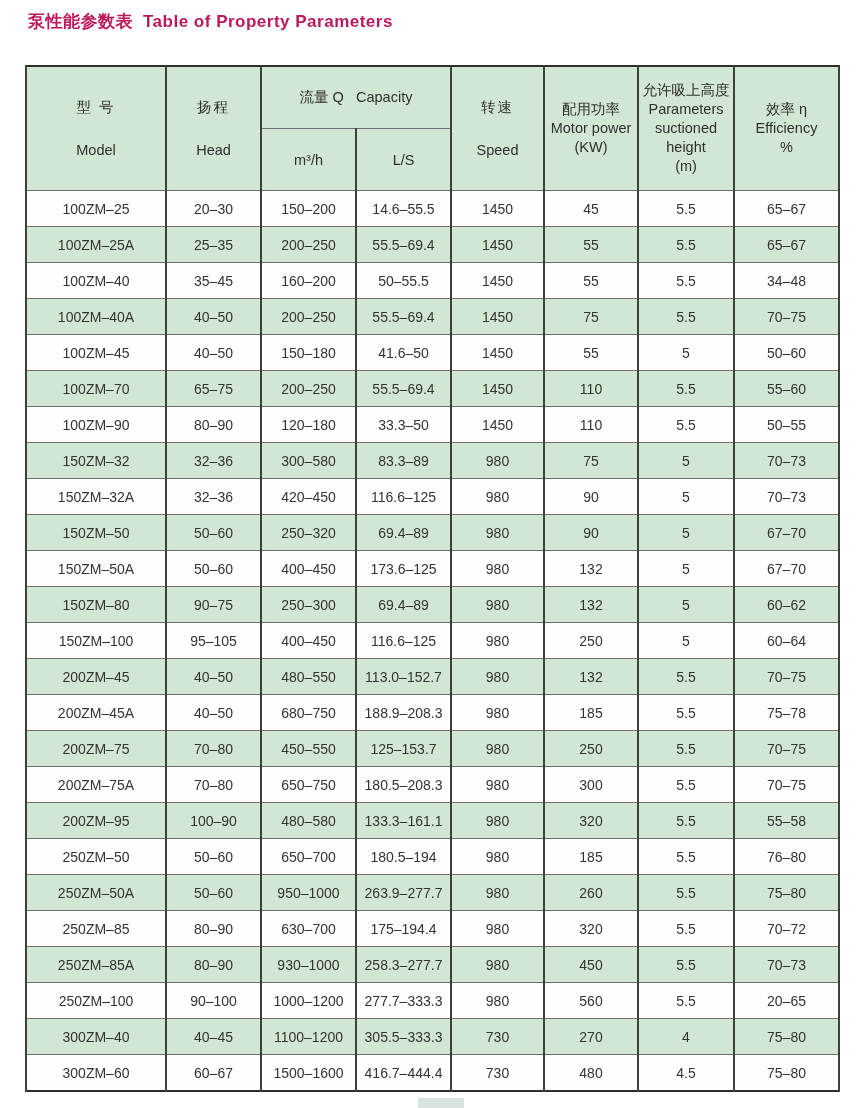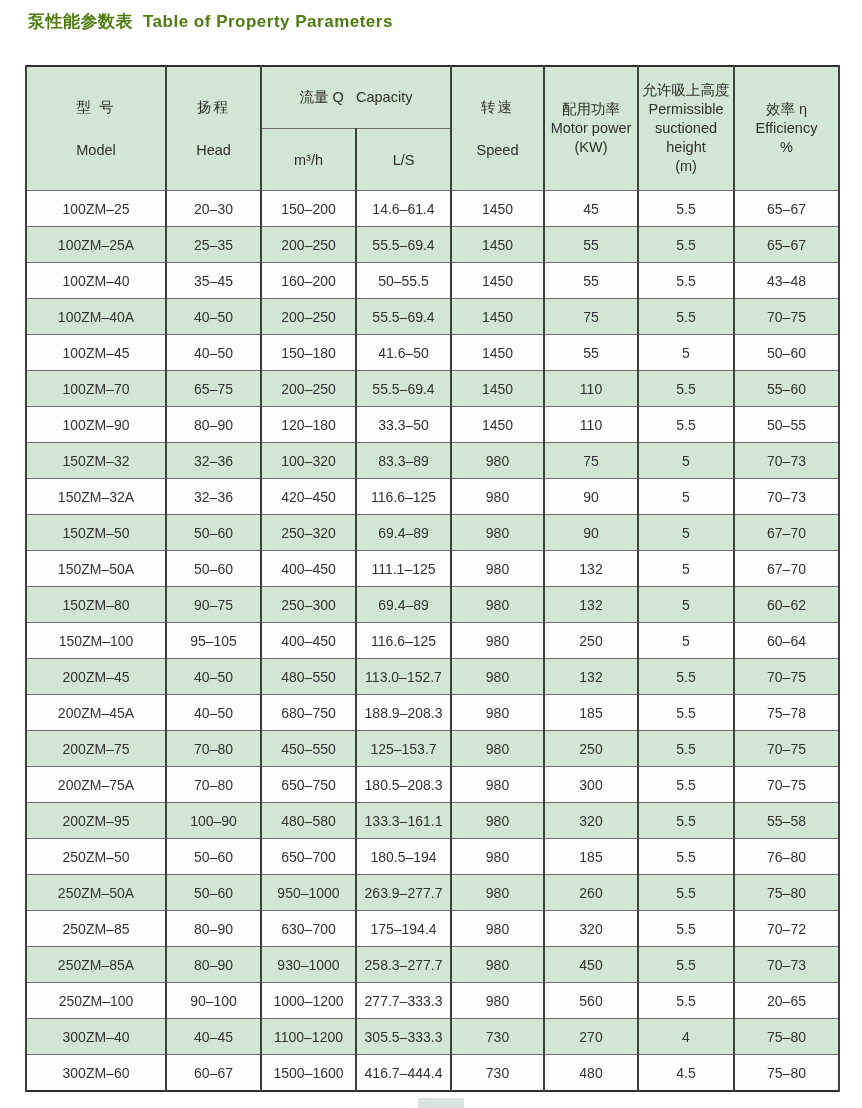--- a/index.html
+++ b/index.html
@@ -15,21 +15,21 @@
     background: #ffffff;
     overflow: hidden;
   }
   .title {
     position: absolute;
     left: 28px;
     top: 10px;
     margin: 0;
     font-size: 17px;
     font-weight: bold;
-    color: #4d7c0f;
+    color: #be185d;
     letter-spacing: 0.5px;
     white-space: nowrap;
     text-align: center;
   }
   .title .en { margin-left: 10px; }
 
   table.params {
     position: absolute;
     left: 25px;
     top: 65px;
@@ -111,42 +111,42 @@
           <div class="zh line">转速</div>
           <div class="line">Speed</div>
         </th>
         <th rowspan="2">
           <div class="line">配用功率</div>
           <div class="line">Motor power</div>
           <div class="line">(KW)</div>
         </th>
         <th class="tight" rowspan="2">
           <div class="line">允许吸上高度</div>
-          <div class="line">Permissible</div>
+          <div class="line">Parameters</div>
           <div class="line">suctioned</div>
           <div class="line">height</div>
           <div class="line">(m)</div>
         </th>
         <th rowspan="2">
           <div class="line">效率 η</div>
           <div class="line">Efficiency</div>
           <div class="line">%</div>
         </th>
       </tr>
       <tr class="h-sub">
         <th>m³/h</th>
         <th>L/S</th>
       </tr>
     </thead>
     <tbody>
         <tr class="white">
           <td>100ZM–25</td>
           <td>20–30</td>
           <td>150–200</td>
-          <td>14.6–61.4</td>
+          <td>14.6–55.5</td>
           <td>1450</td>
           <td>45</td>
           <td>5.5</td>
           <td>65–67</td>
         </tr>
         <tr class="green">
           <td>100ZM–25A</td>
           <td>25–35</td>
           <td>200–250</td>
           <td>55.5–69.4</td>
@@ -156,21 +156,21 @@
           <td>65–67</td>
         </tr>
         <tr class="white">
           <td>100ZM–40</td>
           <td>35–45</td>
           <td>160–200</td>
           <td>50–55.5</td>
           <td>1450</td>
           <td>55</td>
           <td>5.5</td>
-          <td>43–48</td>
+          <td>34–48</td>
         </tr>
         <tr class="green">
           <td>100ZM–40A</td>
           <td>40–50</td>
           <td>200–250</td>
           <td>55.5–69.4</td>
           <td>1450</td>
           <td>75</td>
           <td>5.5</td>
           <td>70–75</td>
@@ -201,21 +201,21 @@
           <td>120–180</td>
           <td>33.3–50</td>
           <td>1450</td>
           <td>110</td>
           <td>5.5</td>
           <td>50–55</td>
         </tr>
         <tr class="green">
           <td>150ZM–32</td>
           <td>32–36</td>
-          <td>100–320</td>
+          <td>300–580</td>
           <td>83.3–89</td>
           <td>980</td>
           <td>75</td>
           <td>5</td>
           <td>70–73</td>
         </tr>
         <tr class="white">
           <td>150ZM–32A</td>
           <td>32–36</td>
           <td>420–450</td>
@@ -232,21 +232,21 @@
           <td>69.4–89</td>
           <td>980</td>
           <td>90</td>
           <td>5</td>
           <td>67–70</td>
         </tr>
         <tr class="white">
           <td>150ZM–50A</td>
           <td>50–60</td>
           <td>400–450</td>
-          <td>111.1–125</td>
+          <td>173.6–125</td>
           <td>980</td>
           <td>132</td>
           <td>5</td>
           <td>67–70</td>
         </tr>
         <tr class="green">
           <td>150ZM–80</td>
           <td>90–75</td>
           <td>250–300</td>
           <td>69.4–89</td>

